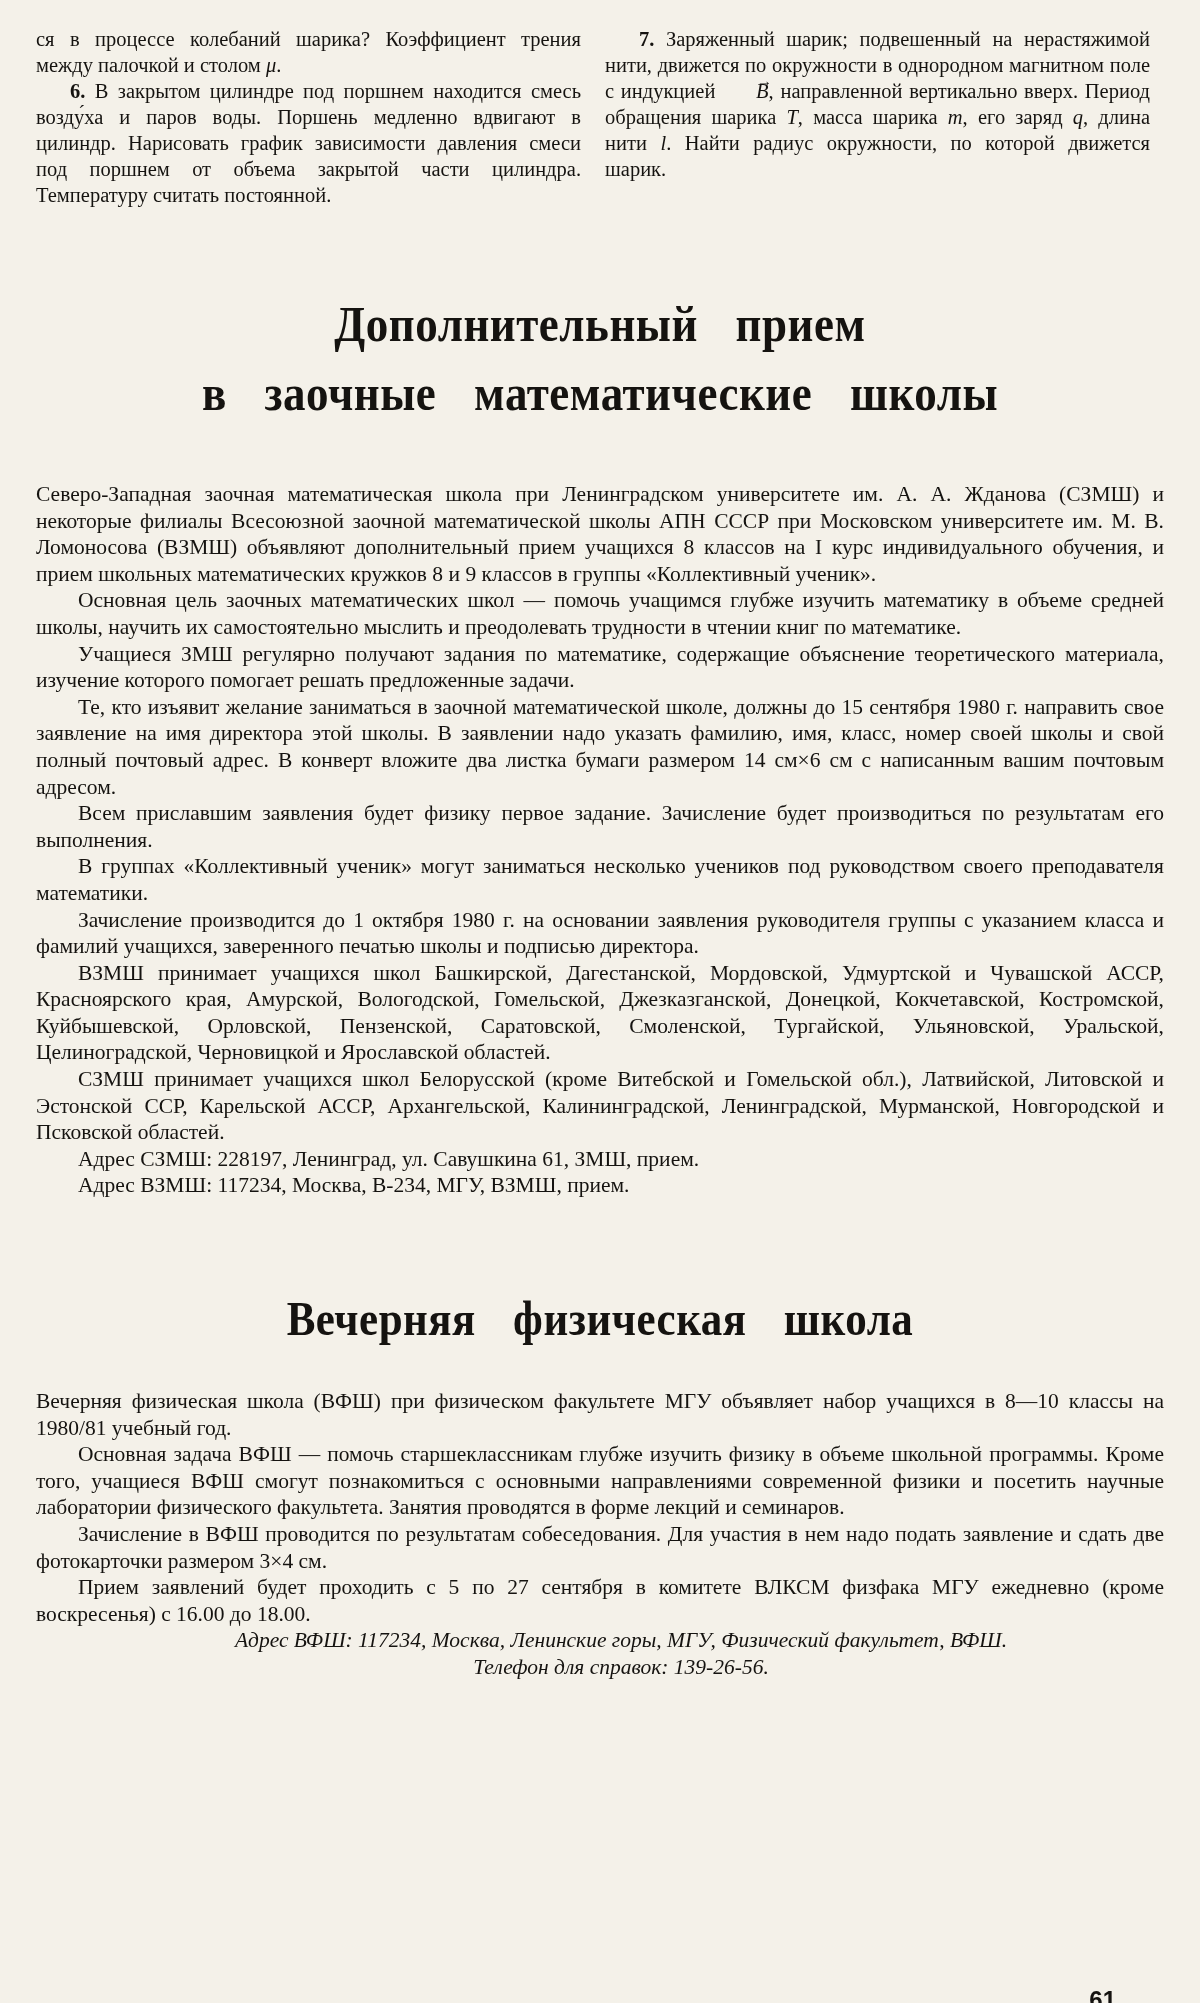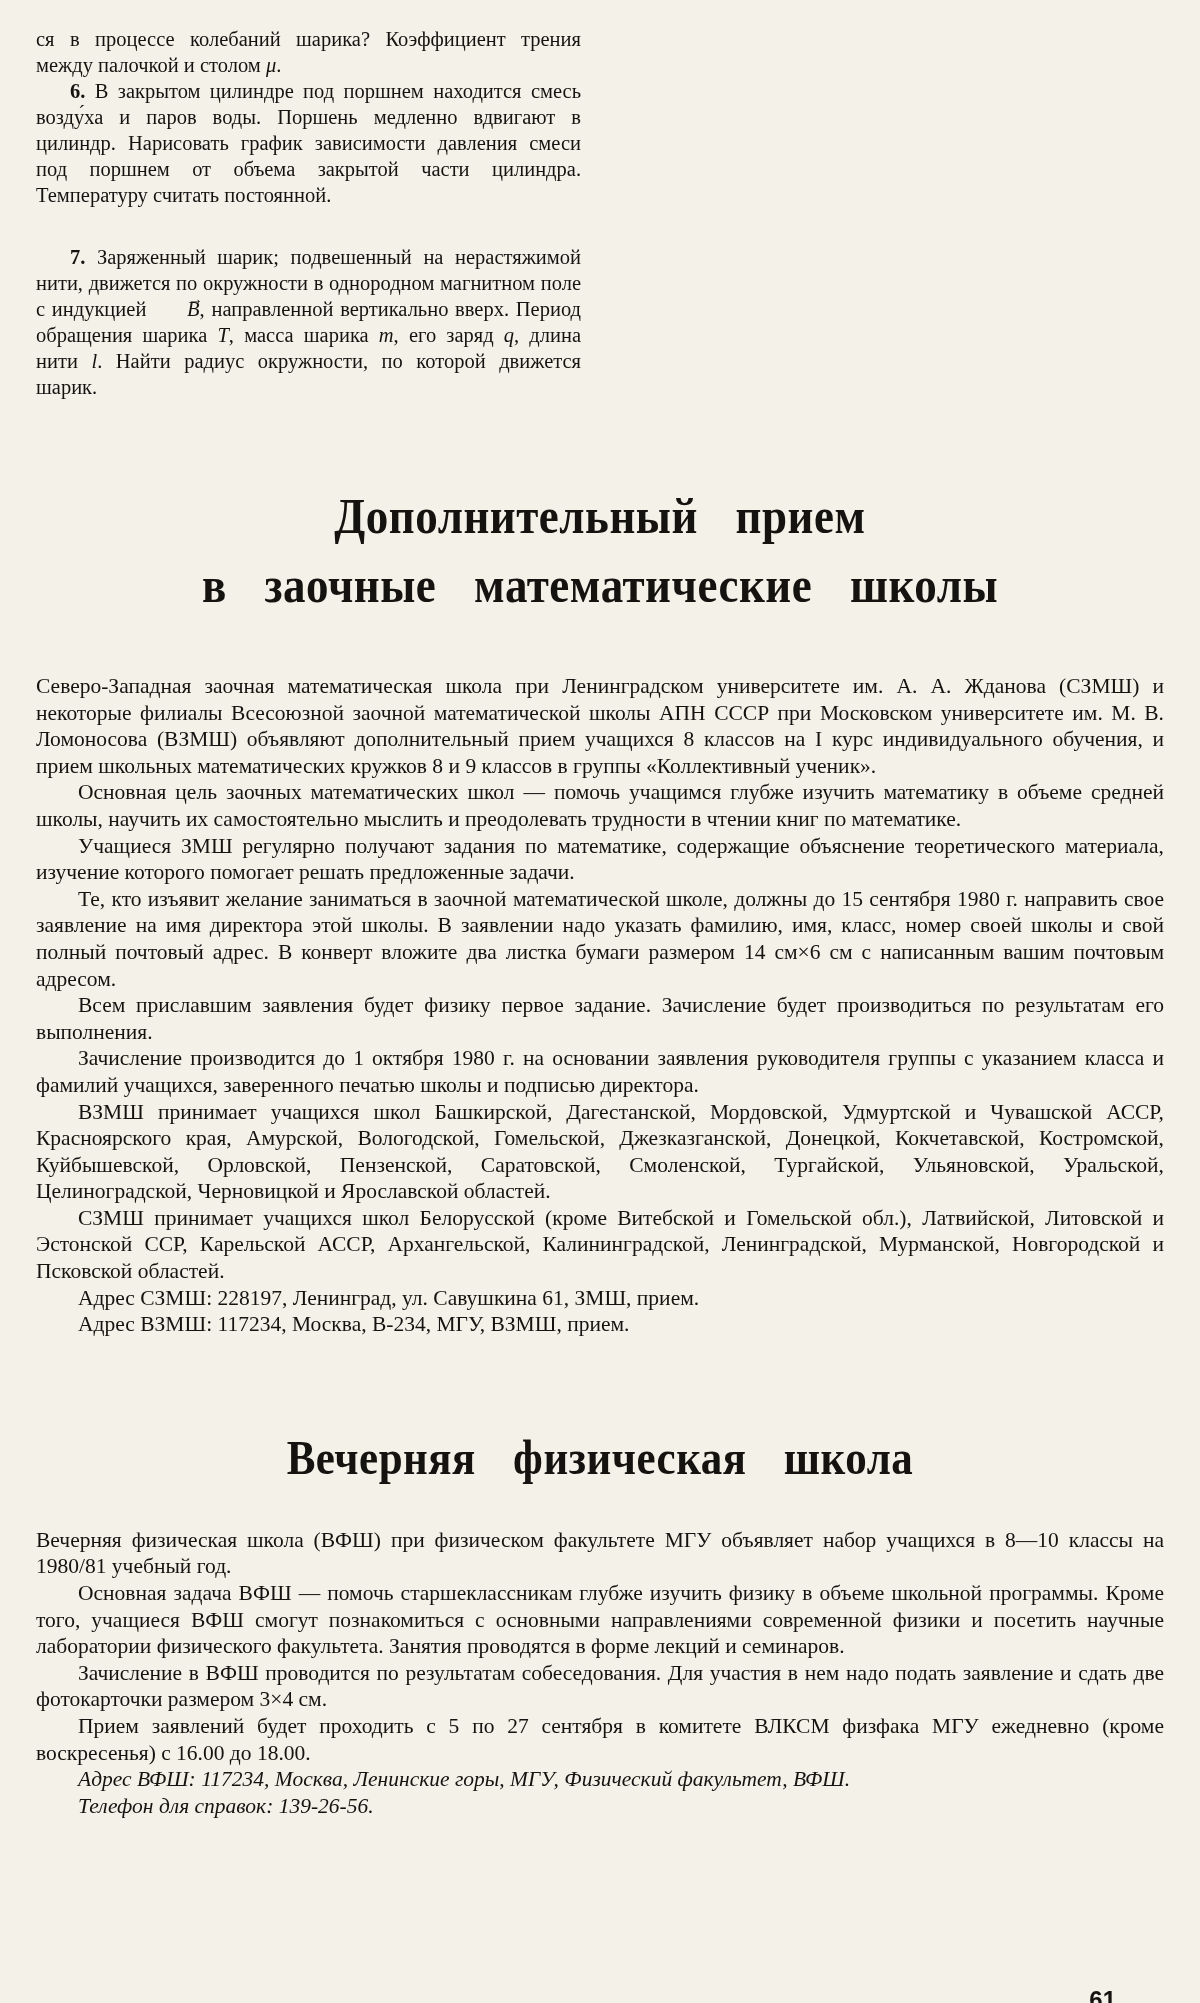--- a/index.html
+++ b/index.html
@@ -12,22 +12,21 @@
     position: relative;
   }
   .page {
     padding: 26px 36px 0 36px;
     box-sizing: border-box;
     width: 1200px;
   }
   
   .cols {
     display: flex;
-    gap: 36px;
-    flex-direction: column;
+    gap: 24px;
   }
   .col {
     width: 545px;
     font-size: 20.5px;
     line-height: 26px;
     text-align: justify;
   }
   .col p { margin: 0; }
   .col p.ind { text-indent: 34px; }
   .it { font-style: italic; }
@@ -58,21 +57,21 @@
   .an-body {
     font-size: 21.5px;
     line-height: 26.6px;
     text-align: justify;
   }
   .an-body-math { margin-top: 67px; }
   .an-body-phys { margin-top: 50px; }
   .an-body p { margin: 0; }
   .an-body p.ind { text-indent: 42px; }
   .an-body p.addr { text-indent: 42px; text-align: left; }
-  .an-body p.ital { font-style: italic; }
+  .an-body p.ital { font-style: italic; text-align: center; }
   .page-number {
     position: absolute;
     top: 1986px;
     right: 84px;
     font-family: "Liberation Sans", "DejaVu Sans", sans-serif;
     font-weight: bold;
     font-size: 24px;
   }
 </style>
 </head>
@@ -92,20 +91,21 @@
 
   <div class="big-heading h-math-1">Дополнительный прием</div>
   <div class="big-heading h-math-2">в заочные математические школы</div>
 
   <div class="an-body an-body-math">
     <p>Северо-Западная заочная математическая школа при Ленинградском университете им. А. А. Жданова (СЗМШ) и некоторые филиалы Всесоюзной заочной математической школы АПН СССР при Московском университете им. М. В. Ломоносова (ВЗМШ) объявляют дополнительный прием учащихся 8 классов на I курс индивидуального обучения, и прием школьных математических кружков 8 и 9 классов в группы «Коллективный ученик».</p>
     <p class="ind">Основная цель заочных математических школ — помочь учащимся глубже изучить математику в объеме средней школы, научить их самостоятельно мыслить и преодолевать трудности в чтении книг по математике.</p>
     <p class="ind">Учащиеся ЗМШ регулярно получают задания по математике, содержащие объяснение теоретического материала, изучение которого помогает решать предложенные задачи.</p>
     <p class="ind">Те, кто изъявит желание заниматься в заочной математической школе, должны до 15 сентября 1980 г. направить свое заявление на имя директора этой школы. В заявлении надо указать фамилию, имя, класс, номер своей школы и свой полный почтовый адрес. В конверт вложите два листка бумаги размером 14 см×6 см с написанным вашим почтовым адресом.</p>
     <p class="ind">Всем приславшим заявления будет физику первое задание. Зачисление будет производиться по результатам его выполнения.</p>
+    <p class="ind">В группах «Коллективный ученик» могут заниматься несколько учеников под руководством своего преподавателя математики.</p>
     <p class="ind">Зачисление производится до 1 октября 1980 г. на основании заявления руководителя группы с указанием класса и фамилий учащихся, заверенного печатью школы и подписью директора.</p>
     <p class="ind">ВЗМШ принимает учащихся школ Башкирской, Дагестанской, Мордовской, Удмуртской и Чувашской АССР, Красноярского края, Амурской, Вологодской, Гомельской, Джезказганской, Донецкой, Кокчетавской, Костромской, Куйбышевской, Орловской, Пензенской, Саратовской, Смоленской, Тургайской, Ульяновской, Уральской, Целиноградской, Черновицкой и Ярославской областей.</p>
     <p class="ind">СЗМШ принимает учащихся школ Белорусской (кроме Витебской и Гомельской обл.), Латвийской, Литовской и Эстонской ССР, Карельской АССР, Архангельской, Калининградской, Ленинградской, Мурманской, Новгородской и Псковской областей.</p>
     <p class="addr">Адрес СЗМШ: 228197, Ленинград, ул. Савушкина 61, ЗМШ, прием.</p>
     <p class="addr">Адрес ВЗМШ: 117234, Москва, В-234, МГУ, ВЗМШ, прием.</p>
   </div>
 
   <div class="big-heading h-phys">Вечерняя физическая школа</div>
 
   <div class="an-body an-body-phys">

